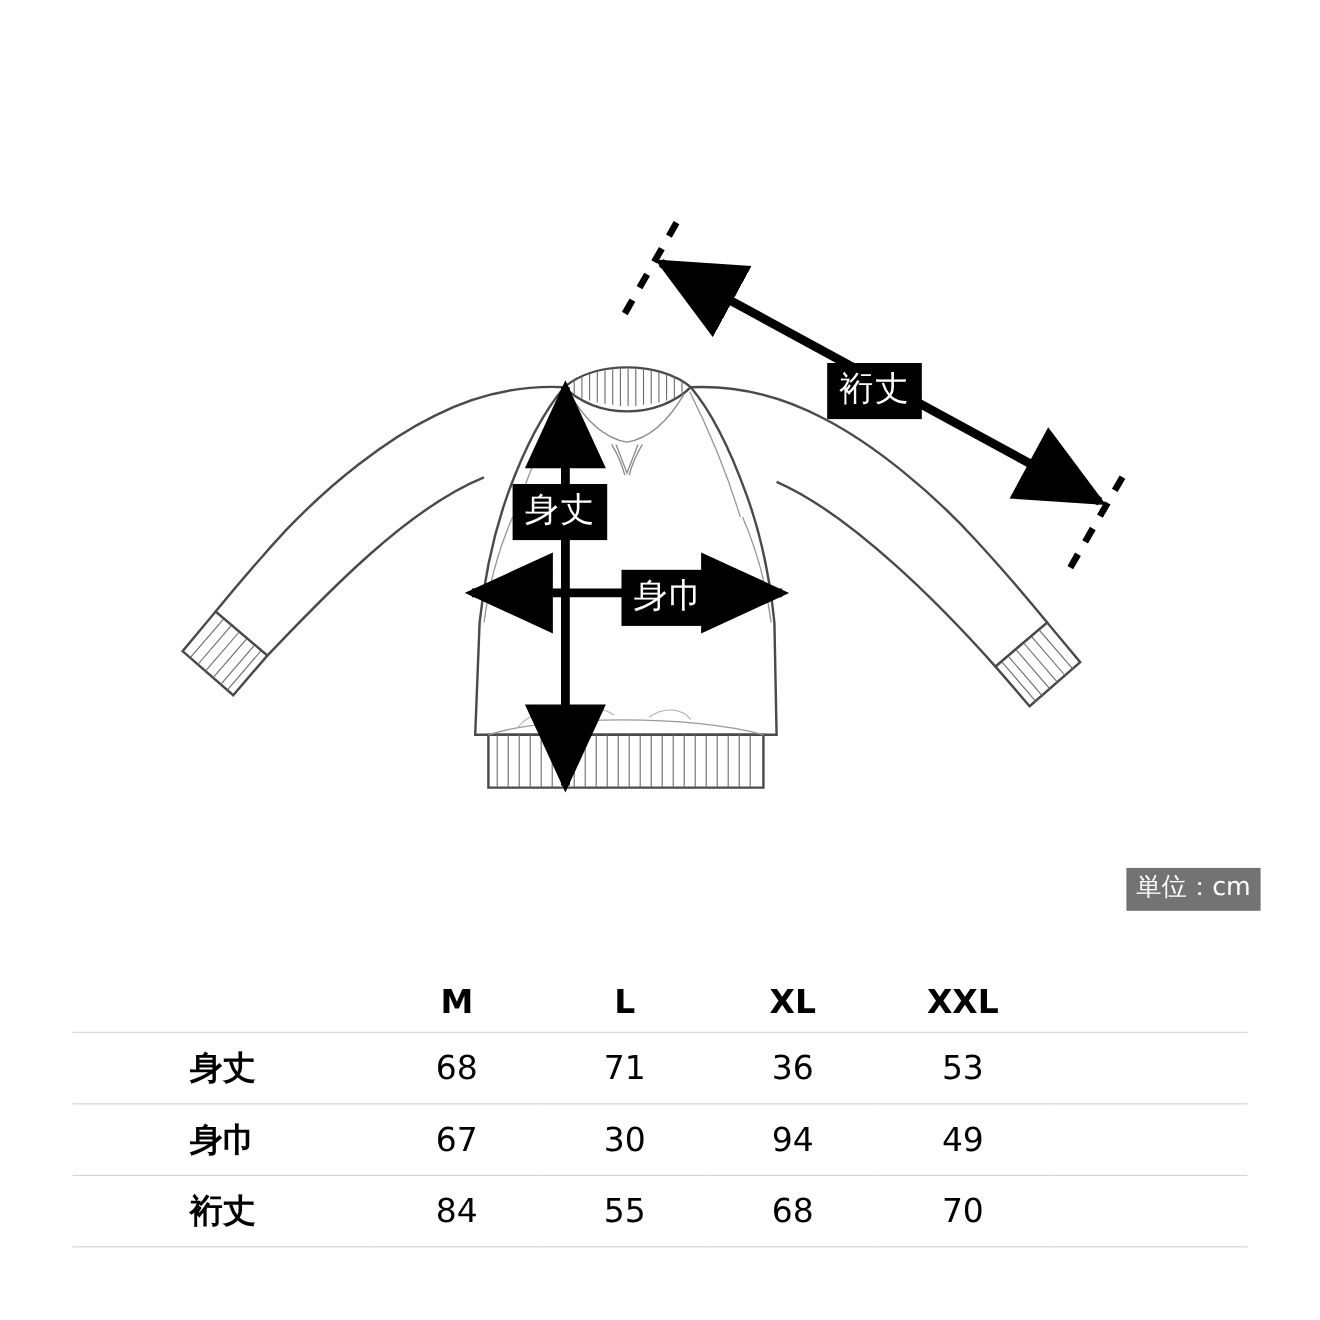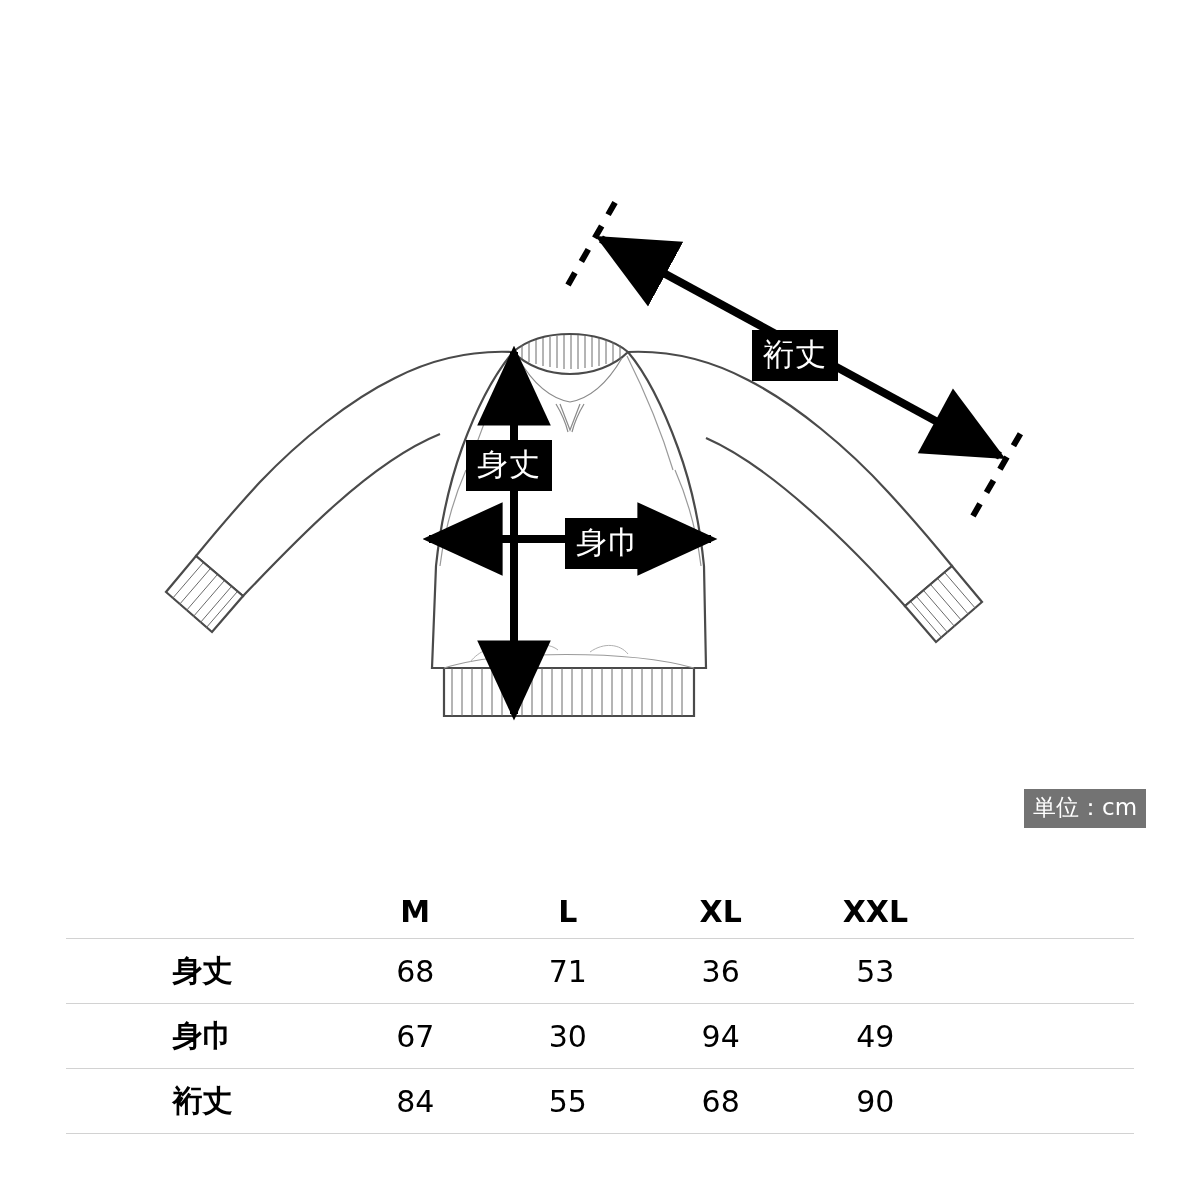--- a/index.html
+++ b/index.html
@@ -303,17 +303,17 @@
       <td>30</td>
       <td>94</td>
       <td>49</td>
       <td></td>
     </tr>
     <tr>
       <th>裄丈</th>
       <td>84</td>
       <td>55</td>
       <td>68</td>
-      <td>90</td>
+      <td>70</td>
       <td></td>
     </tr>
   </tbody>
 </table>
 
 </body></html>

